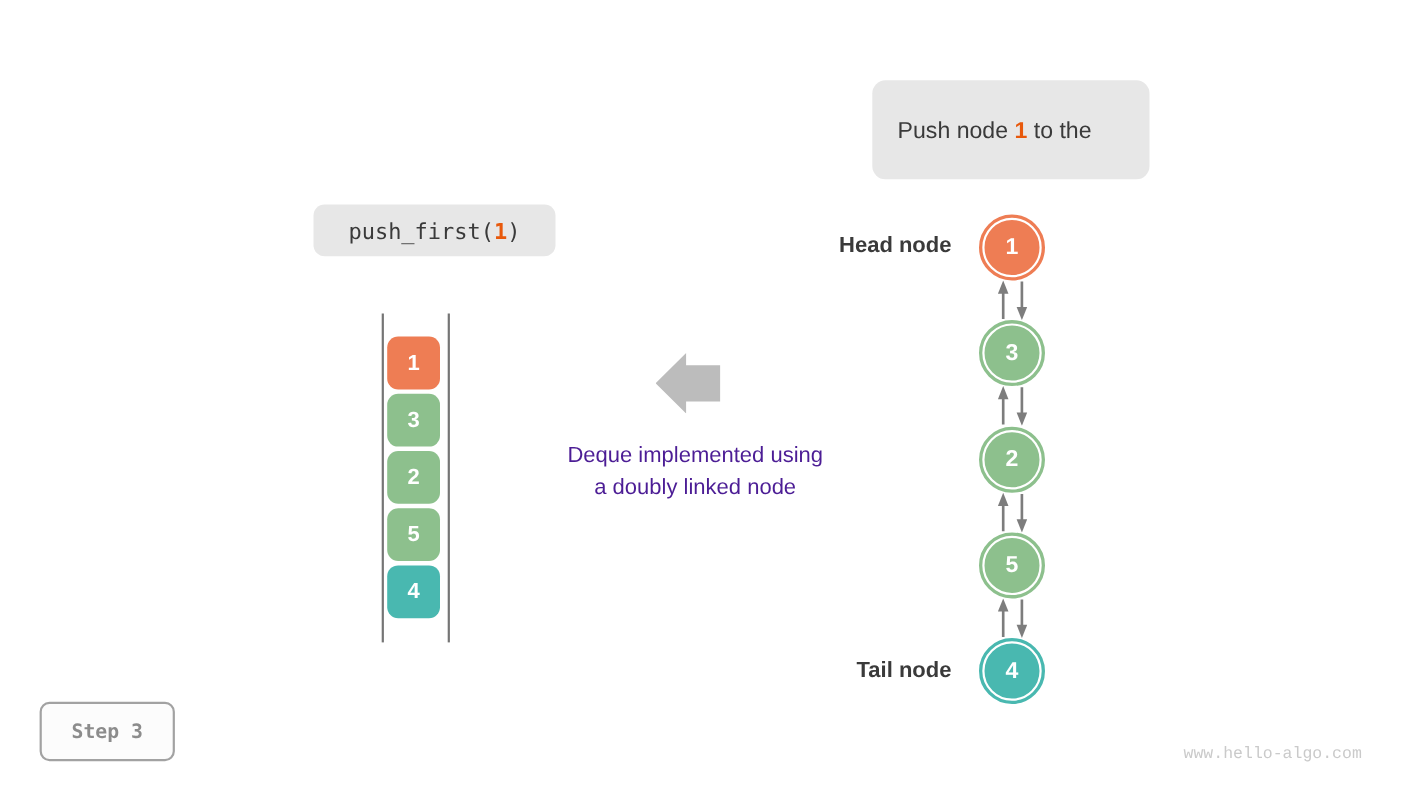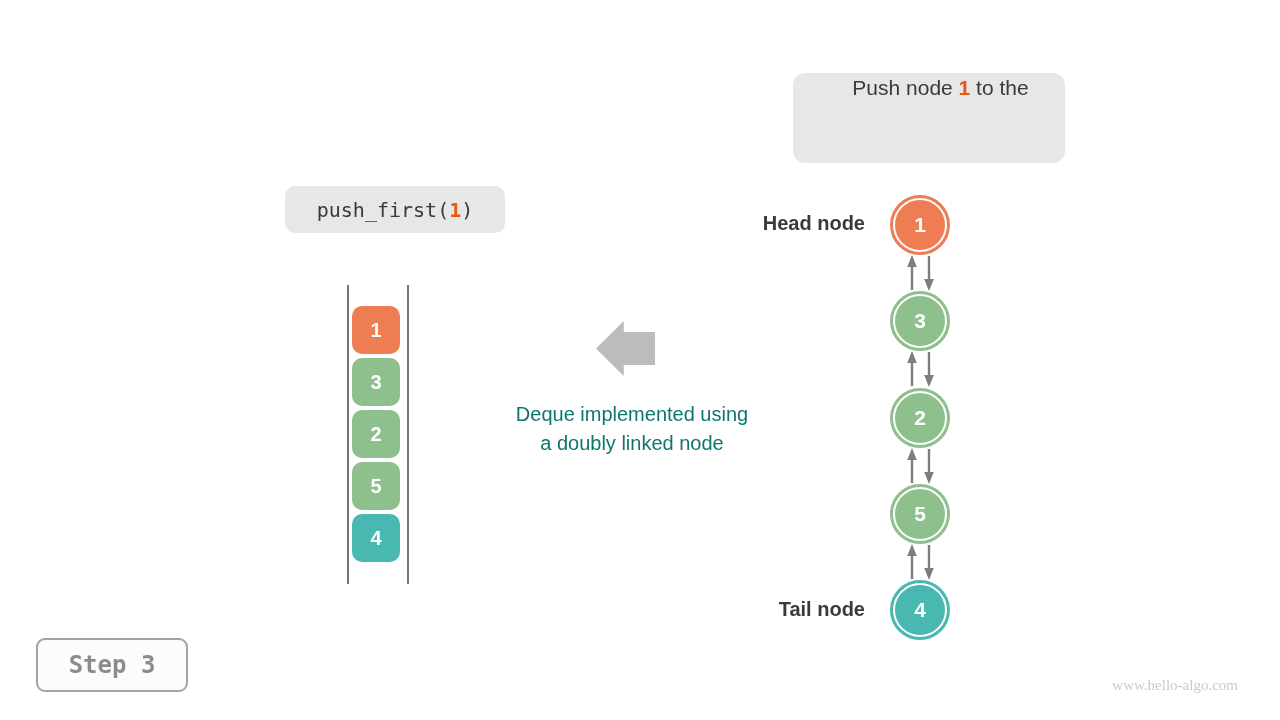--- a/index.html
+++ b/index.html
@@ -3,23 +3,23 @@
 <meta charset="utf-8">
 <style>
   html,body { margin:0; padding:0; background:#ffffff; }
   .stage {
     position:relative; width:1280px; height:720px; background:#ffffff;
     overflow:hidden; font-family:"Liberation Sans", sans-serif;
   }
 
   
   .note {
-    position:absolute; left:793px; top:73px; width:272px; height:90px;
+    position:absolute; left:793px; top:73px; width:252px; height:90px;
     background:#e7e7e7; border-radius:12px; box-sizing:border-box;
-    display:flex; justify-content:center;
+    display:flex; flex-direction:column; justify-content:center;
     padding-left:23px; font-size:21px; line-height:29px; color:#3a3a3a;
   }
   .note .hl { font-weight:bold; }
 
   
   .codebox {
     position:absolute; left:285px; top:186px; width:220px; height:47px;
     background:#e7e7e7; border-radius:10px;
     display:flex; align-items:center; justify-content:center;
     font-family:"DejaVu Sans Mono", monospace; font-size:20px; color:#3a3a3a;
@@ -37,51 +37,51 @@
 
   
   .bigarrow {
     position:absolute; left:596px; top:321px; width:59px; height:55px; background:#bcbcbc;
     clip-path: polygon(0 50%, 47% 0, 47% 20%, 100% 20%, 100% 80%, 47% 80%, 47% 100%);
   }
 
   
   .caption {
     position:absolute; left:458px; top:400px; width:348px; text-align:center;
-    font-size:20px; line-height:29px; color:#0f766e;
+    font-size:20px; line-height:29px; color:#4c1d95;
   }
 
   
   .sidelabel {
     position:absolute; left:700px; width:165px; text-align:right;
     font-size:20px; font-weight:bold; color:#3a3a3a;
   }
   .sidelabel.head { top:212px; } .sidelabel.tail { top:598px; }
   .ll-node {
     position:absolute; left:893px; width:54px; height:54px; box-sizing:border-box;
     border:2px solid #ffffff; outline:3px solid; border-radius:50%;
     display:flex; align-items:center; justify-content:center;
     color:#ffffff; font-size:21px; font-weight:bold;
   }
   .n0{top:198px;} .n1{top:294px;} .n2{top:391px;} .n3{top:487px;} .n4{top:583px;}
   .linkpair { position:absolute; left:906px; width:28px; height:36px; }
   .g0{top:255px;} .g1{top:351px;} .g2{top:448px;} .g3{top:544px;}
 
   
   .stepbox {
-    position:absolute; left:36px; top:638px; width:152px; height:54px; box-sizing:border-box;
+    position:absolute; left:36px; top:638px; width:123px; height:54px; box-sizing:border-box;
     background:#fcfcfc; border:2px solid #a2a2a2; border-radius:9px;
     display:flex; align-items:center; justify-content:center;
-    font-family:"DejaVu Sans Mono", monospace; font-size:24px; font-weight:bold; color:#8c8c8c;
+    font-family:"DejaVu Sans Mono", monospace; font-size:18px; font-weight:bold; color:#8c8c8c;
   }
 
   
   .wm {
     position:absolute; right:42px; top:677px;
-    font-family:Liberation Serif, serif; font-size:15px; color:#cacaca;
+    font-family:Liberation Mono, monospace; font-size:15px; color:#cacaca;
   }
 </style>
 </head>
 <body>
 
 <div class="stage">
 
   <div class="note">
     <div>
       <span>Push node </span><span class="hl" style="color: rgb(232, 89, 12);">1</span><span> to the</span>

